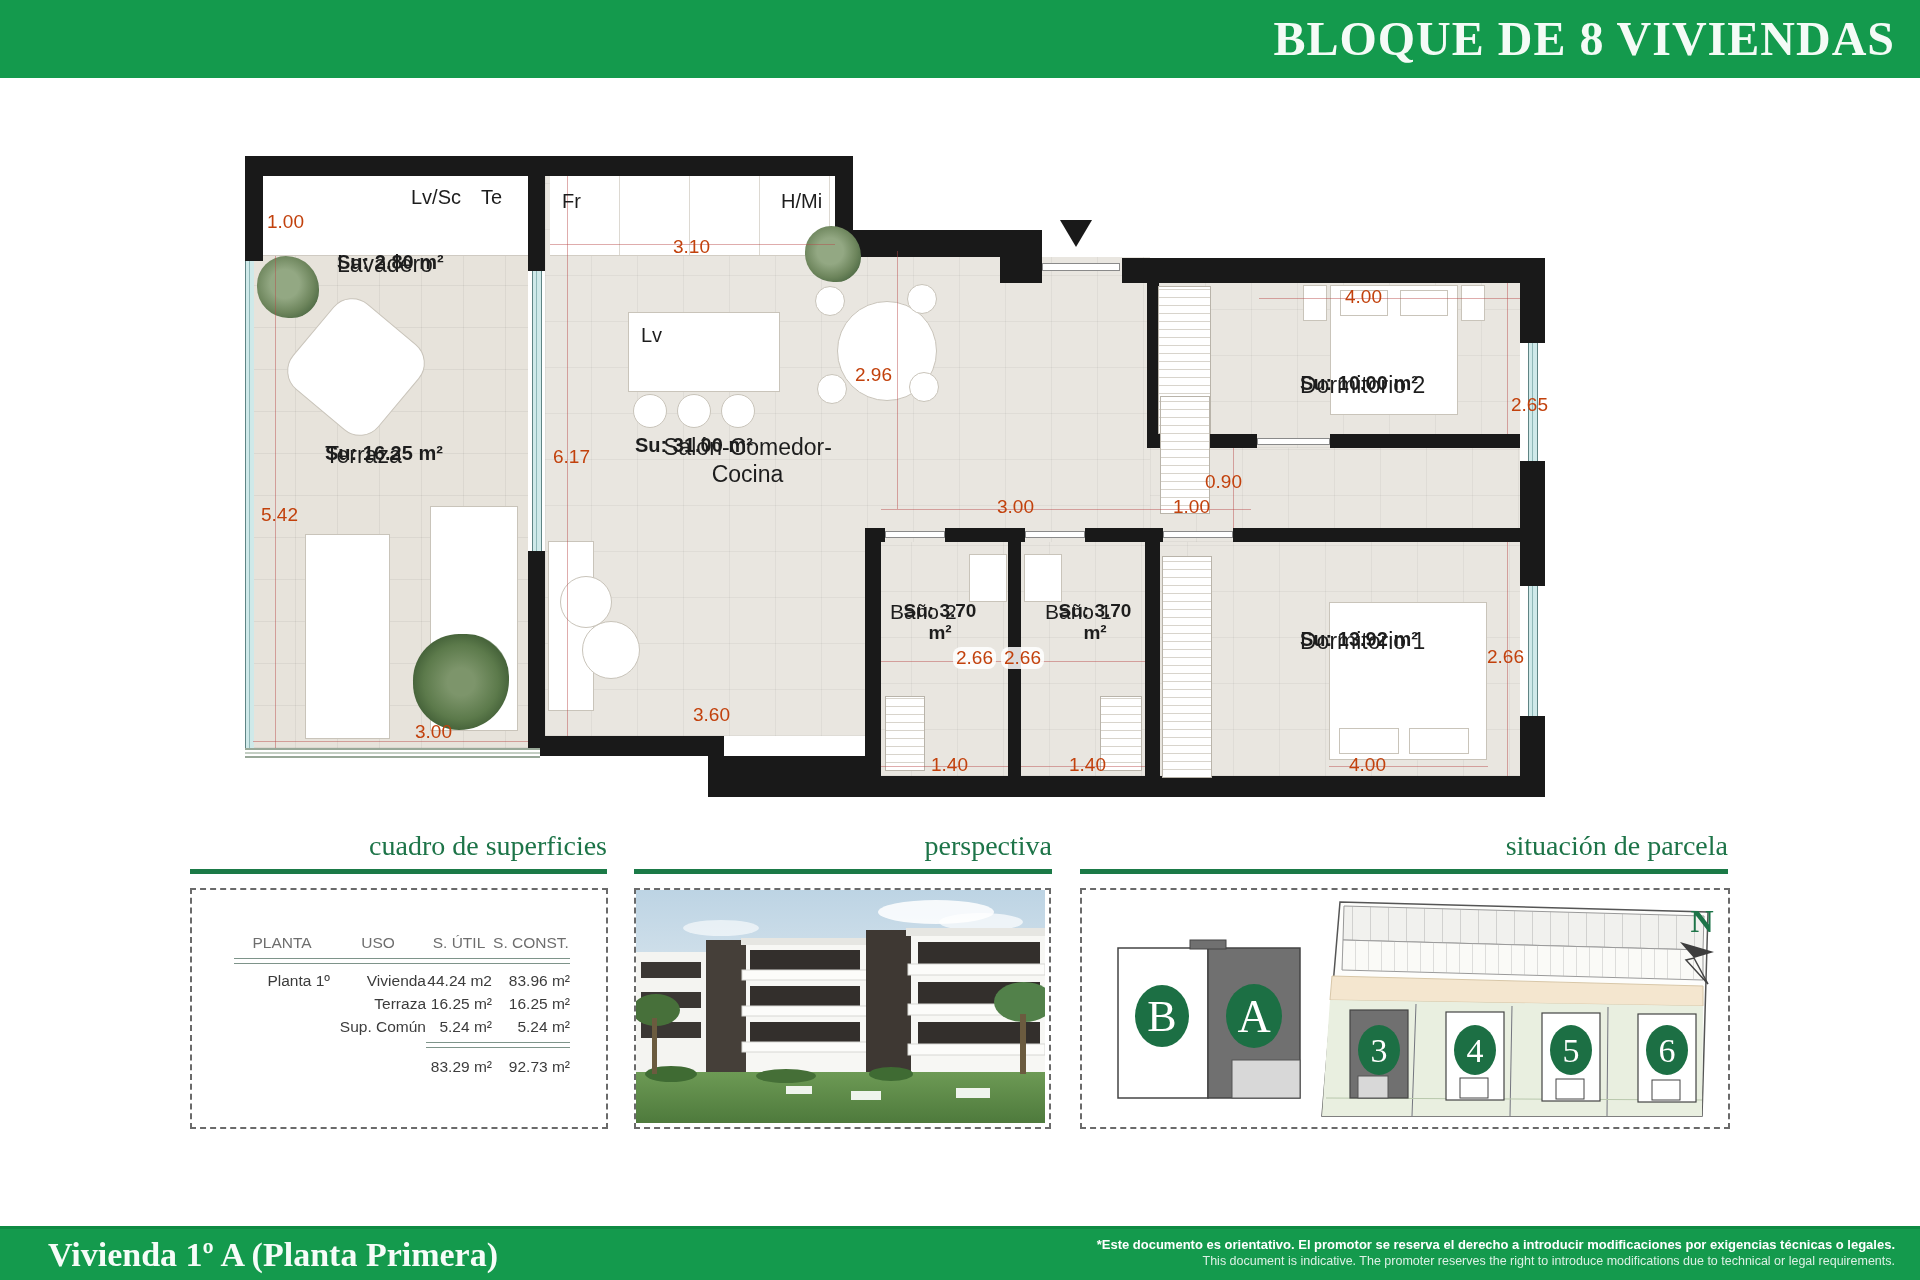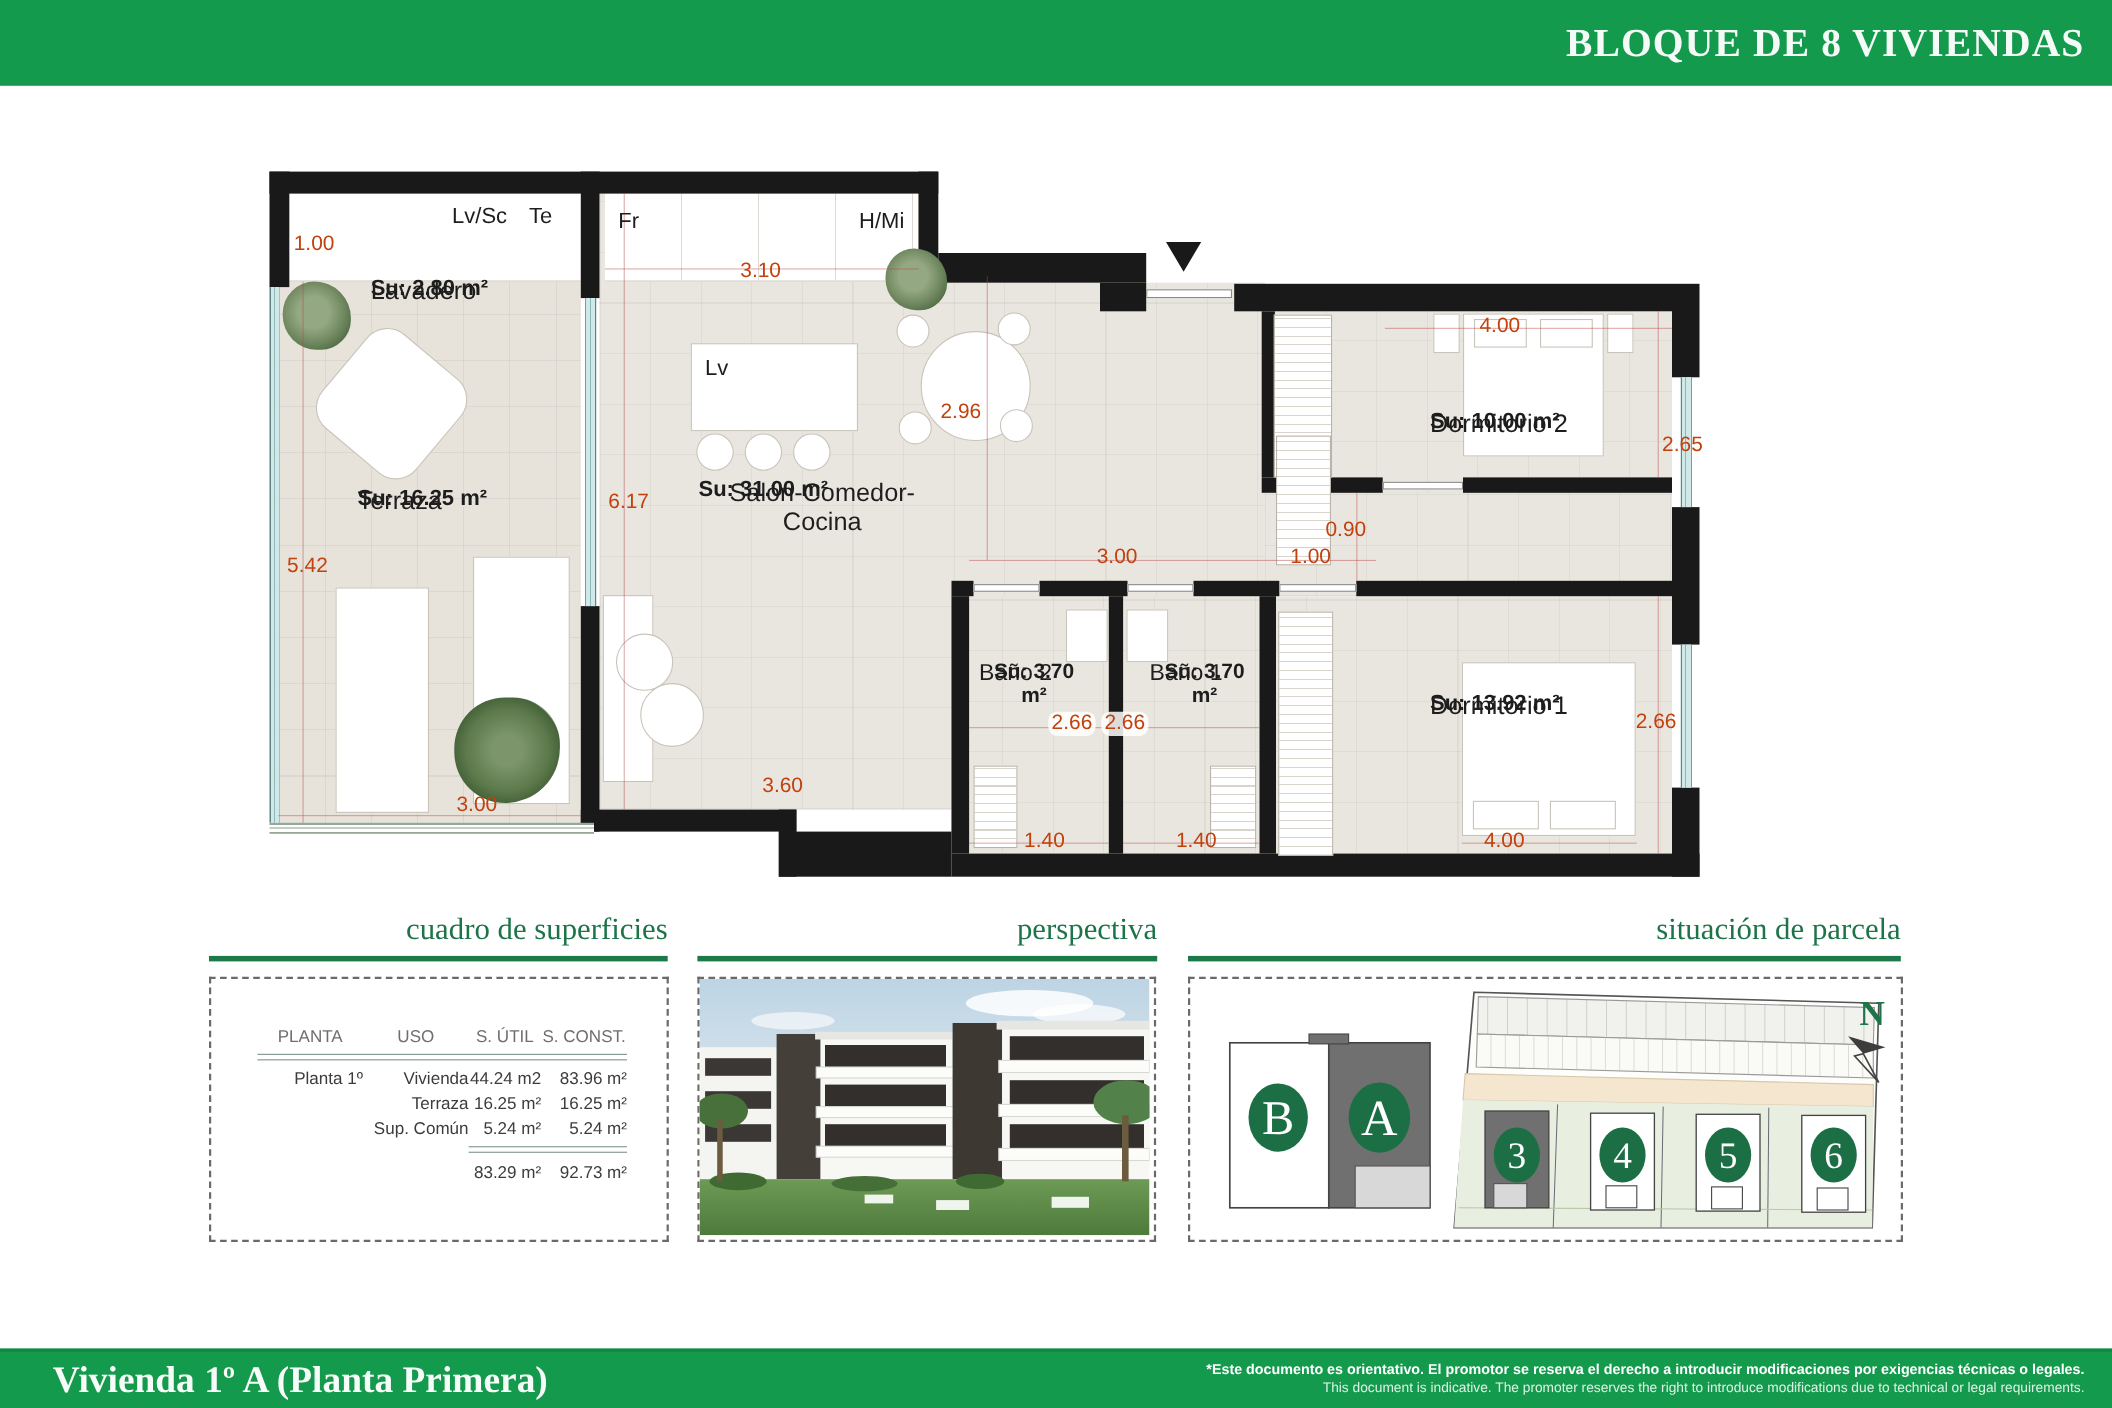--- a/index.html
+++ b/index.html
@@ -1,21 +1,21 @@
 <!DOCTYPE html>
 <html><head>
 <meta charset="utf-8">
 <style>
   html,body{margin:0;padding:0;background:#fff;}
   .page{position:relative;width:1920px;height:1280px;background:#fff;overflow:hidden;
         font-family:"Liberation Sans",sans-serif;}
   
   .top-banner{position:absolute;left:0;top:0;width:1920px;height:78px;background:#149a4d;}
   .top-banner .t{position:absolute;right:25px;top:0;line-height:78px;color:#f4fbf6;
-     font-family:"Liberation Serif",serif;font-weight:bold;font-size:36px;letter-spacing:1px;}
+     font-family:"Liberation Serif",serif;font-weight:bold;font-size:48px;letter-spacing:1px;}
   .footer{position:absolute;left:0;top:1226px;width:1920px;height:54px;background:#149a4d;border-top:3px solid #0e8a43;}
   .footer .t{position:absolute;left:48px;top:0;line-height:51px;color:#f6fcf8;
      font-family:"Liberation Serif",serif;font-weight:bold;font-size:34px;}
   .footer .disc{position:absolute;right:25px;top:7px;text-align:right;color:#fff;line-height:17px;}
   .footer .d1{font-size:13px;font-weight:bold;}
   .footer .d2{font-size:12.5px;color:rgba(255,255,255,.85);}
   
   .plan{position:absolute;left:245px;top:156px;width:1310px;height:660px;}
   .plan *{position:absolute;box-sizing:border-box;}
   .tile{background:#e9e6e0;background-image:

